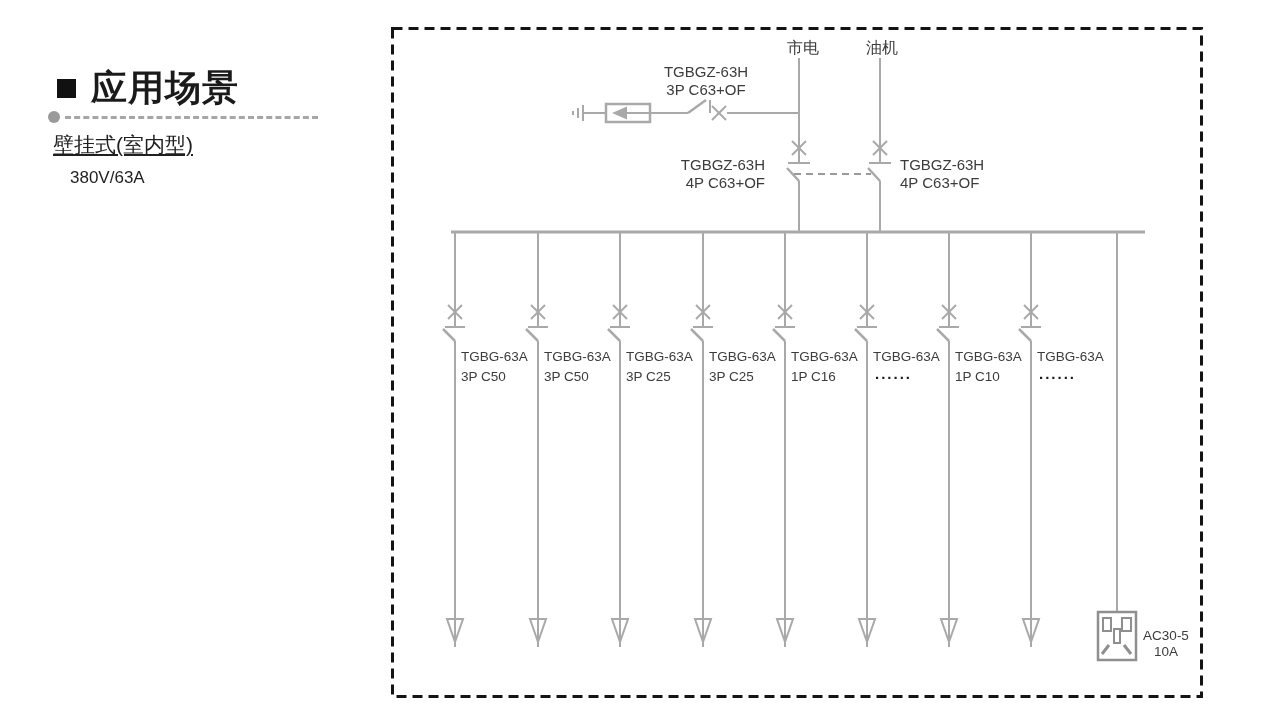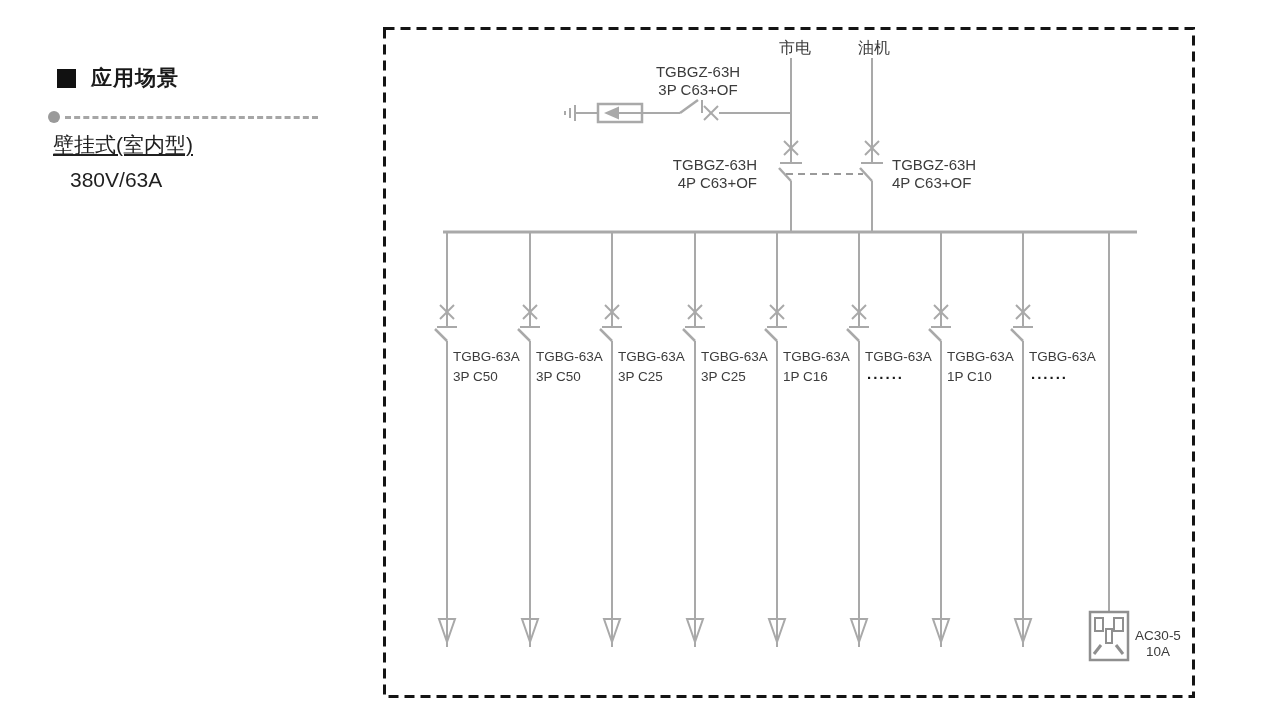--- a/index.html
+++ b/index.html
@@ -11,43 +11,43 @@
   
   .left-title {
     position:absolute; left:57px; top:64px;
     display:flex; align-items:center; gap:15px;
   }
   .bullet {
     width:19px; height:19px; background:#111111; flex:0 0 auto;
     font-size:0; line-height:0; color:transparent; overflow:hidden;
   }
   .title-text {
-    font-size:21px; font-weight:bold; color:#1a1a1a; letter-spacing:1px;text-align:right;
+    font-size:36px; font-weight:bold; color:#1a1a1a; letter-spacing:1px;text-align:right;
   }
   .separator {
     position:absolute; left:48px; top:110px; width:270px; height:14px;
     display:flex; align-items:center;
   }
   .sep-dot {
     width:12px; height:12px; border-radius:50%; background:#9a9a9a; flex:0 0 auto;
   }
   .sep-line {
     flex:1 1 auto; border-top:3px dashed #a6a6a6; margin-left:5px;
   }
   .subtitle {
     position:absolute; left:53px; top:131px;
     font-size:21px; color:#1f1f1f;text-decoration:underline;
   }
   .rating {
     position:absolute; left:70px; top:168px;
-    font-size:21px; color:#1f1f1f;
+    font-size:17px; color:#1f1f1f;
   }
 
   
-  .diagram { position:absolute; left:383px; top:27px; width:812px; height:671px; }
+  .diagram { position:absolute; left:391px; top:27px; width:812px; height:671px; }
 
   .ln   { stroke:#a9a9a9; stroke-width:2;   fill:none; }
   .ln3  { stroke:#a9a9a9; stroke-width:3;   fill:none; }
   .ln25 { stroke:#a9a9a9; stroke-width:2.5; fill:none; }
   .sock { stroke:#8f8f8f; stroke-width:2.5; fill:none; }
   .sock-slot { stroke:#8f8f8f; stroke-width:2; fill:none; }
   .sock-pin  { stroke:#8f8f8f; stroke-width:3; fill:none; }
   .spd-arrow { fill:#a9a9a9; stroke:none; }
   .interlock { stroke:#9a9a9a; stroke-width:2; stroke-dasharray:7 5; fill:none; }
   .frame { stroke:#141414; stroke-width:3; stroke-dasharray:10 6; fill:none; }

